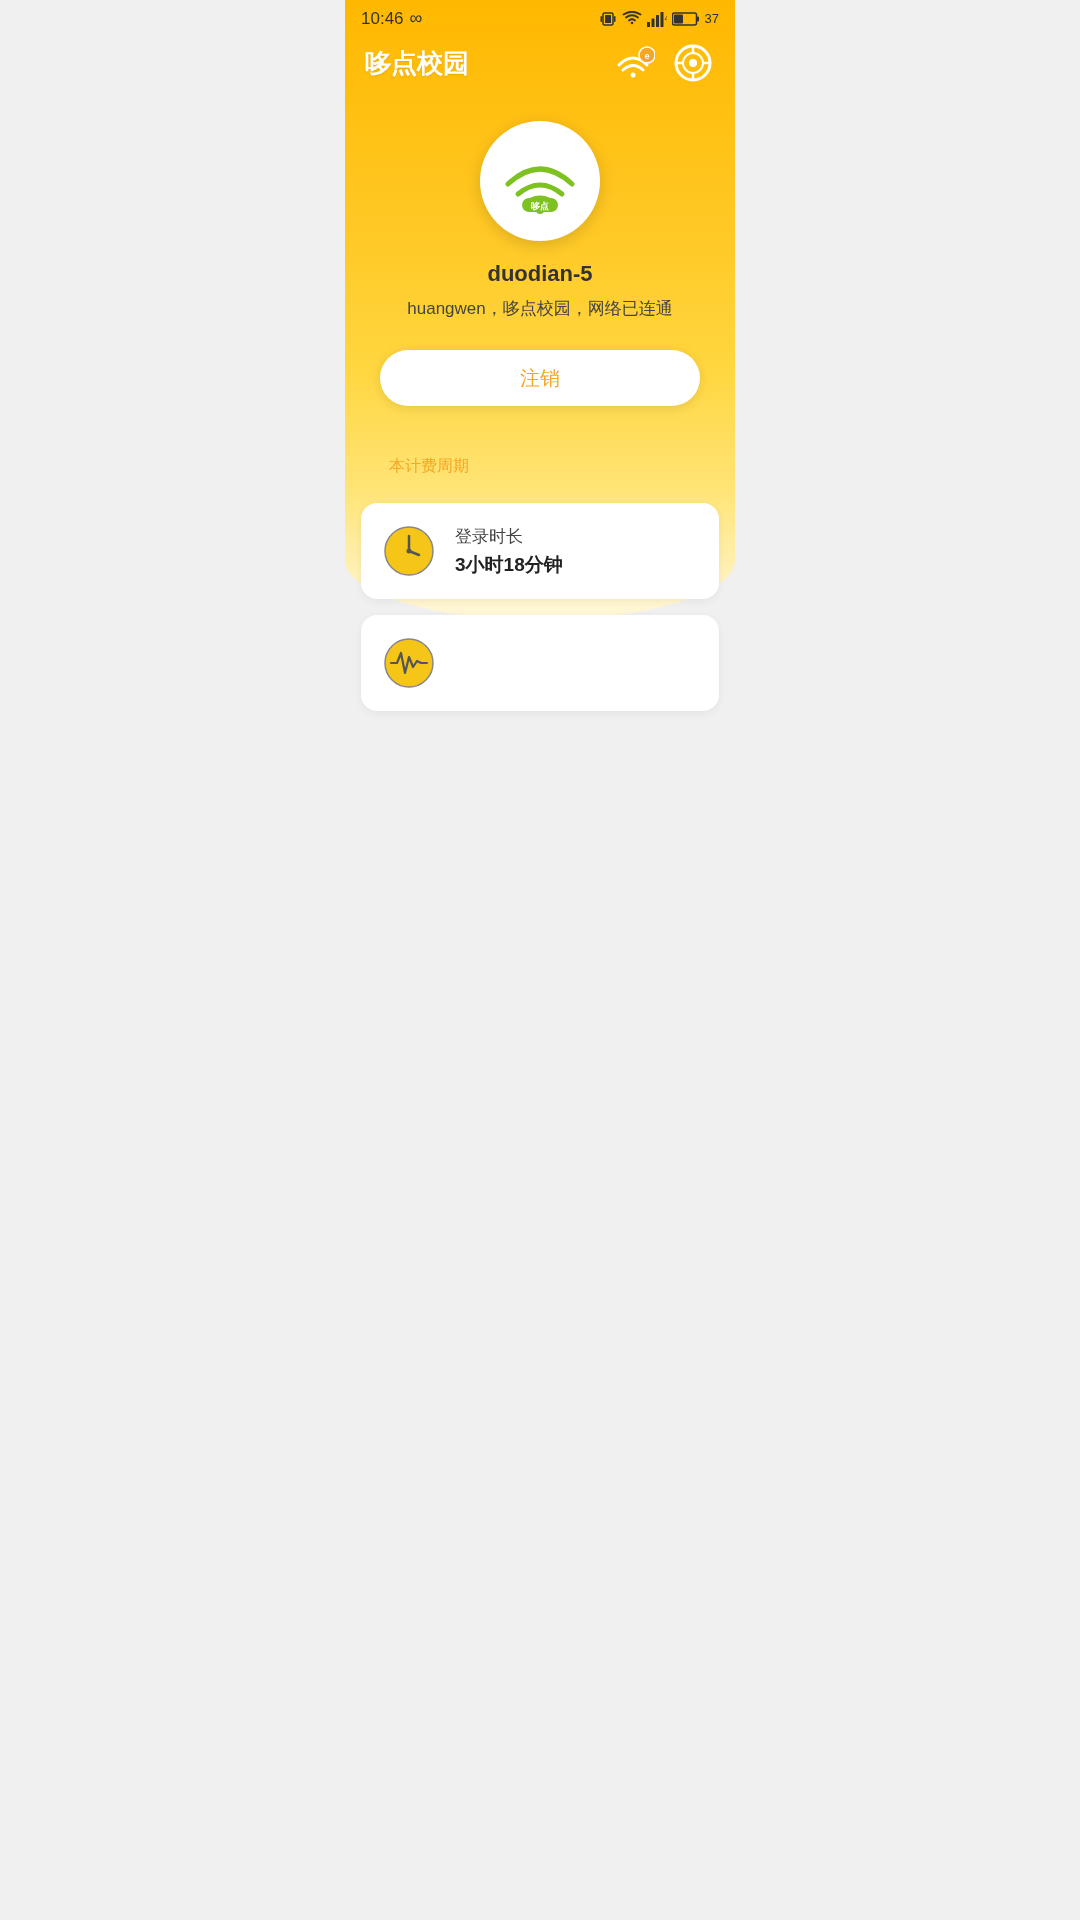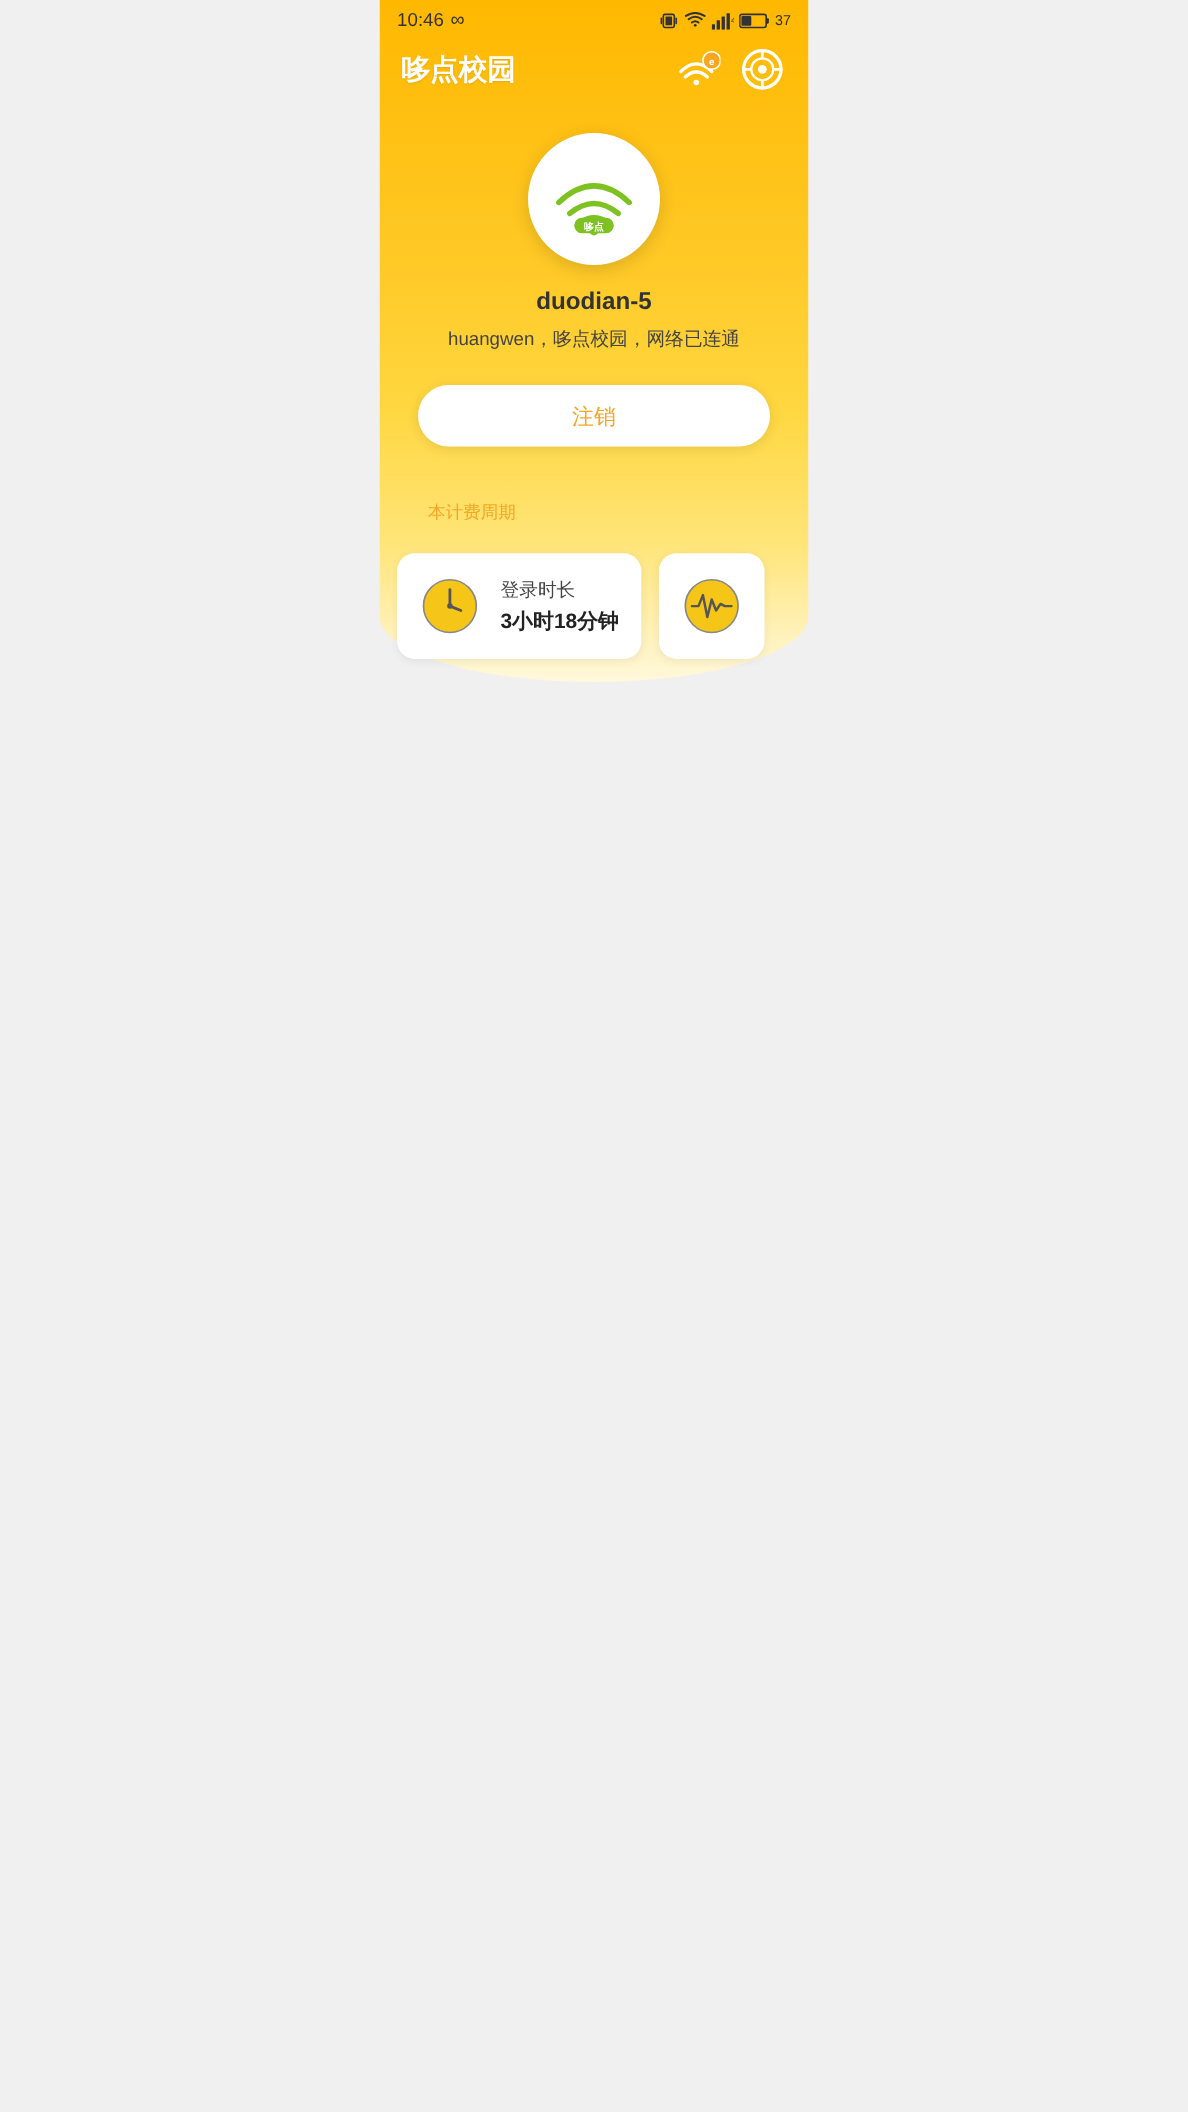--- a/index.html
+++ b/index.html
@@ -175,21 +175,21 @@
 
     .section-label-text {
       font-size: 16px;
       color: #F5A623;
     }
 
     
     .cards-container {
       padding: 12px 16px;
       display: flex;
-      flex-direction: row;
+      flex-direction: column;
       gap: 16px;
       width: 100%;
       position: relative;
       z-index: 5;
     }
 
     .info-card {
       background: #fff;
       border-radius: 16px;
       padding: 20px 20px;

